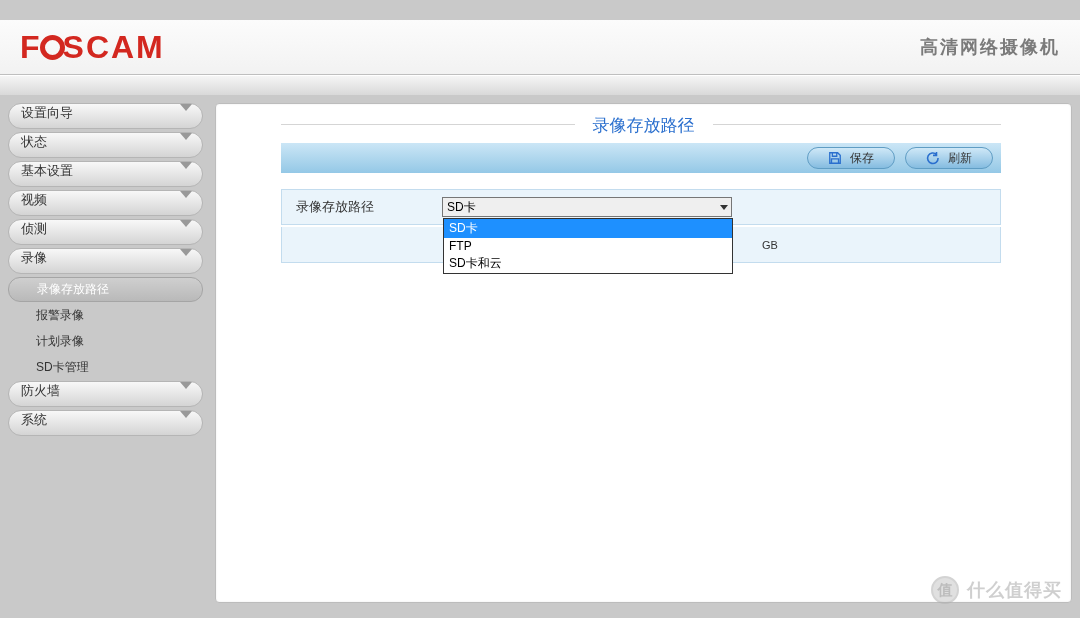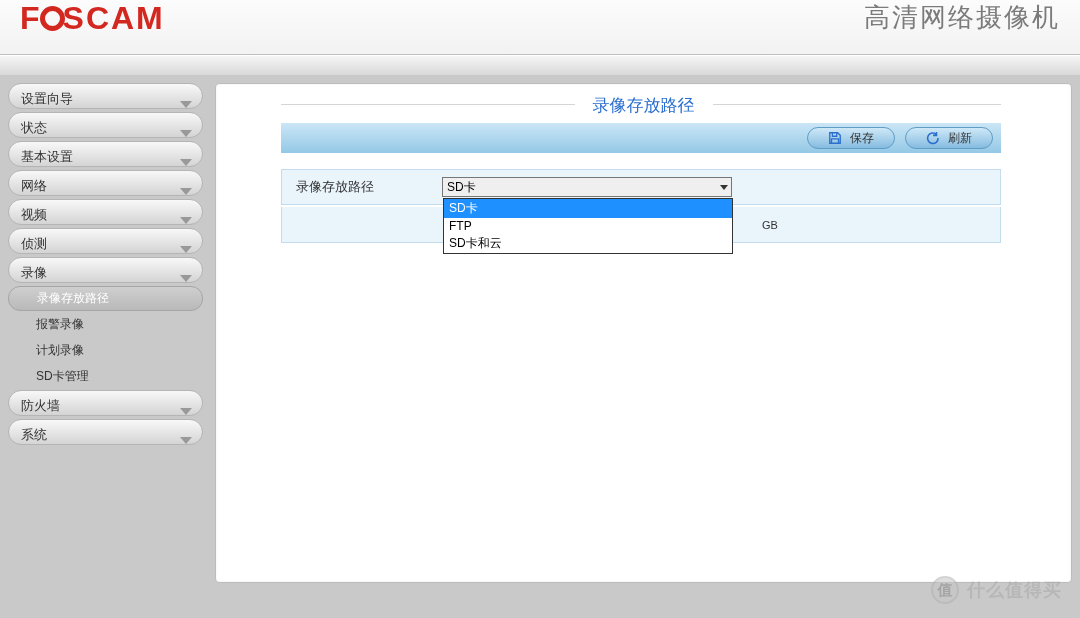--- a/index.html
+++ b/index.html
@@ -1,28 +1,28 @@
 <!DOCTYPE html>
 <html><head>
 <meta charset="utf-8">
 <style>
 * { margin: 0; padding: 0; box-sizing: border-box; font-family: "Microsoft YaHei", Arial, sans-serif; }
 body { width: 1080px; height: 618px; background: #c9c9c9; overflow: hidden; position: relative; }
 
-.header { height: 55px; background: linear-gradient(#fcfcfc, #f2f2f2); border-bottom: 1px solid #bfbfbf; display: flex; justify-content: space-between; align-items: flex-start; padding: 0 20px; }
+.header { height: 55px; background: linear-gradient(#fcfcfc, #f2f2f2); border-bottom: 1px solid #bfbfbf; display: flex; justify-content: space-between; align-items: center; padding: 0 20px; margin-top: 20px; }
 .logo { font-family: Arial; font-size: 32px; font-weight: bold; color: #d32820; letter-spacing: 2px; }
 .logo .o { display: inline-block; width: 25px; height: 25px; border: 5px solid #d32820; border-radius: 50%; vertical-align: -2px; margin: 0 -2px; }
-.header-title { font-size: 26px; color: #7b7b7b; font-weight: 400; letter-spacing: 2px; }
+.header-title { font-size: 18px; color: #7b7b7b; font-weight: 700; letter-spacing: 2px; }
 
 .sep { height: 20px; background: linear-gradient(#f5f5f5, #d9d9d9); border-top: 1px solid #fff; }
 
 .main-wrap { display: flex; padding: 8px; gap: 12px; }
 
 .sidebar { width: 195px; }
-.menu-cat { height: 26px; background: linear-gradient(#f8f8f8, #d4d4d4); border: 1px solid #b5b5b5; border-radius: 13px; display: flex; align-items: flex-end; padding: 0 12px; font-size: 13px; color: #333; margin-bottom: 3px; position: relative; cursor: pointer; }
+.menu-cat { height: 26px; background: linear-gradient(#f8f8f8, #d4d4d4); border: 1px solid #b5b5b5; border-radius: 13px; display: flex; align-items: flex-start; padding: 0 12px; font-size: 13px; color: #333; margin-bottom: 3px; position: relative; cursor: pointer; }
 .menu-cat .chevron { position: absolute; right: 10px; width: 0; height: 0; border-left: 6px solid transparent; border-right: 6px solid transparent; border-top: 7px solid #999; }
 .sub-item { height: 25px; display: flex; align-items: center; padding-left: 28px; font-size: 12px; color: #333; cursor: pointer; border-radius: 12px; margin-bottom: 1px; }
 .sub-item.active { background: linear-gradient(#cfcfcf, #b9b9b9); color: #fff; border: 1px solid #a5a5a5; }
 
 .content { flex: 1; background: #fff; border: 1px solid #bcbcbc; border-radius: 4px; box-shadow: inset 0 0 2px rgba(0,0,0,.1); padding: 0; height: 500px; position: relative; }
 .page-title { text-align: center; font-size: 17px; color: #2a6fce; padding: 10px 0 6px; font-weight: normal; }
 
 .toolbar { height: 30px; background: linear-gradient(#cbe6f6, #94c8e6); margin: 0 70px 0 65px; display: flex; justify-content: flex-end; align-items: center; padding-right: 8px; gap: 10px; }
 .tbtn { height: 22px; width: 88px; background: linear-gradient(#cfe8f7, #85bce0); border: 1px solid #5f9dc4; border-radius: 11px; display: flex; align-items: center; justify-content: center; gap: 8px; color: #333; font-size: 12px; cursor: pointer; }
 .tbtn svg { width: 14px; height: 14px; }
@@ -64,24 +64,20 @@
       <div class="menu-cat">
         <span>设置向导</span>
         <span class="chevron"></span>
       </div>
       <div class="menu-cat">
         <span>状态</span>
         <span class="chevron"></span>
       </div>
       <div class="menu-cat">
         <span>基本设置</span>
-        <span class="chevron"></span>
-      </div>
-      <div class="menu-cat">
-        <span>网络</span>
         <span class="chevron"></span>
       </div>
       <div class="menu-cat">
         <span>视频</span>
         <span class="chevron"></span>
       </div>
       <div class="menu-cat">
         <span>侦测</span>
         <span class="chevron"></span>
       </div>

